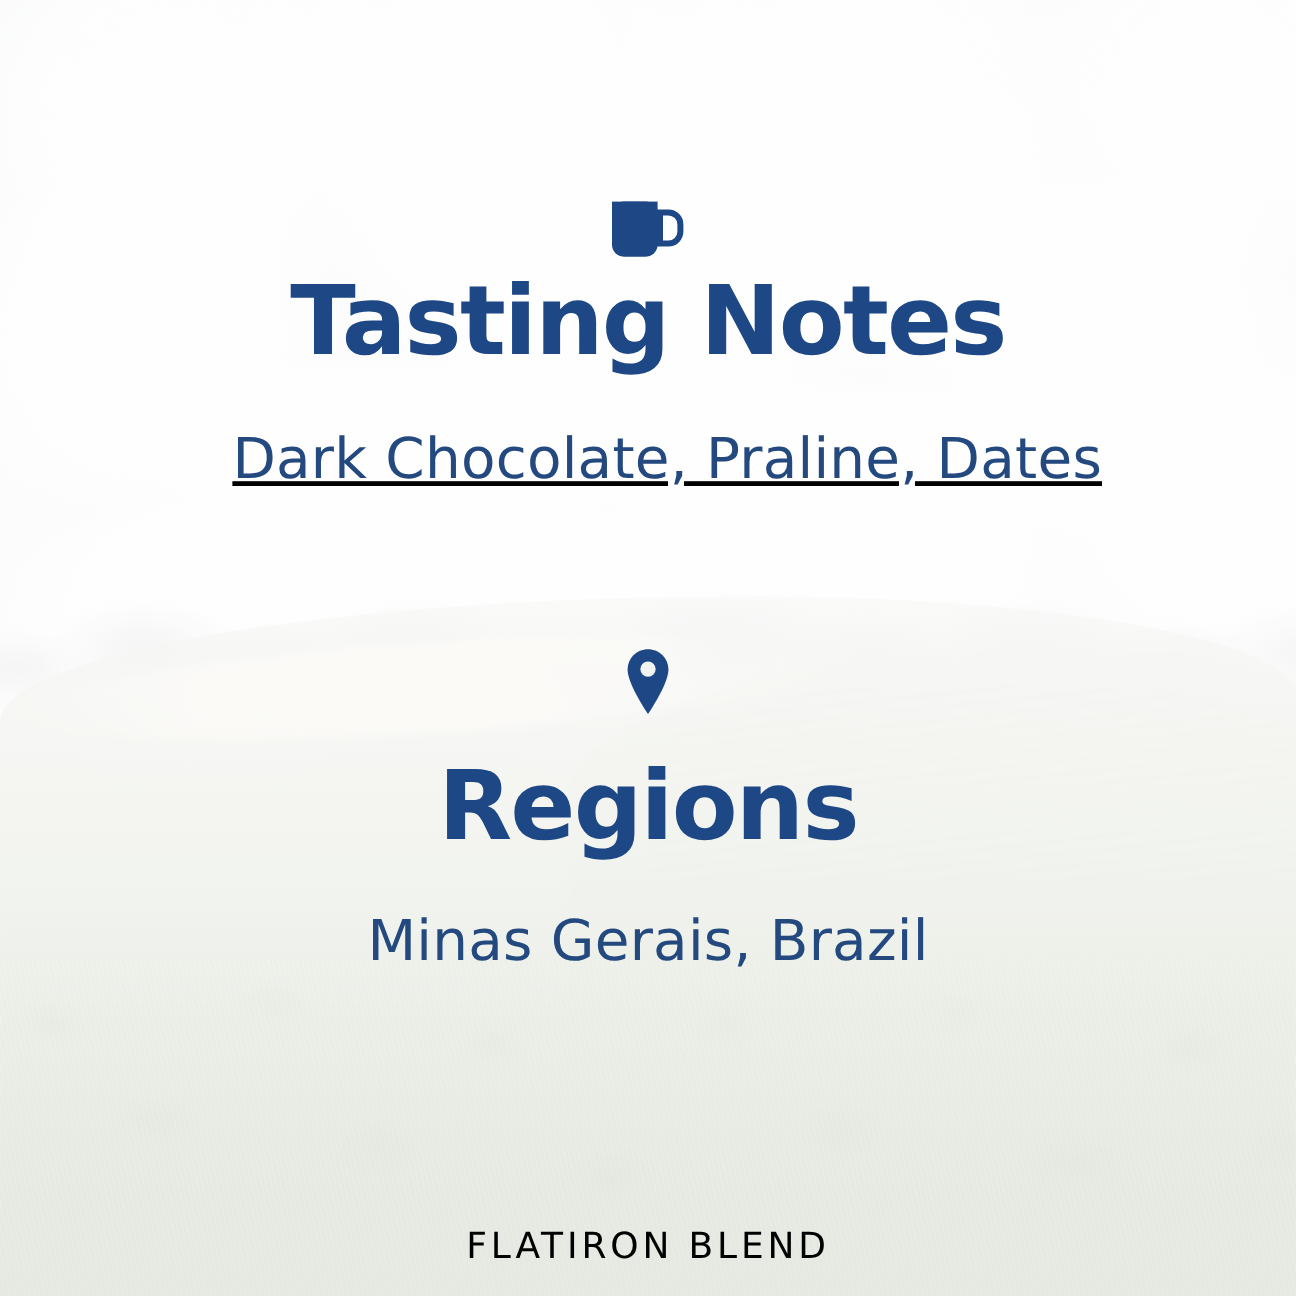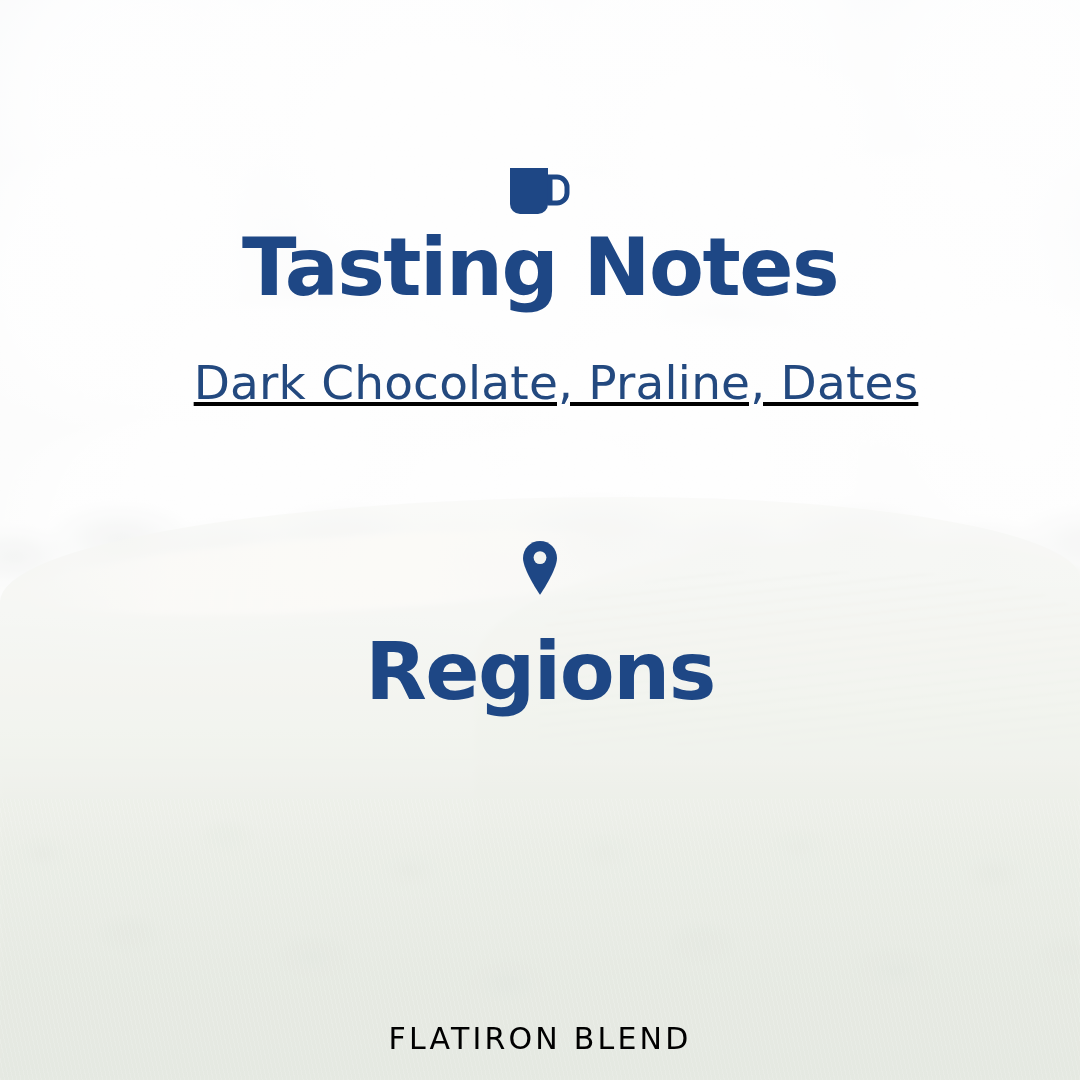--- a/index.html
+++ b/index.html
@@ -326,18 +326,19 @@
         <path d="M18 1 C8.3 1 1 8.6 1 18.1 C1 30.2 18 55 18 55 C18 55 35 30.2 35 18.1 C35 8.6 27.7 1 18 1 Z" fill="#1e4785"></path>
         <circle cx="18" cy="17.6" r="6.4" fill="#f2f4f1"></circle>
       </svg>
     </div>
 
     <div class="block title-2">
       <h1 class="heading">Regions</h1>
     </div>
 
     <div class="block sub-2">
+      <p class="subline">Minas Gerais, Brazil</p>
     </div>
 
     <div class="footer">FLATIRON BLEND</div>
 
   </div>
 </div>
 
 </body></html>

